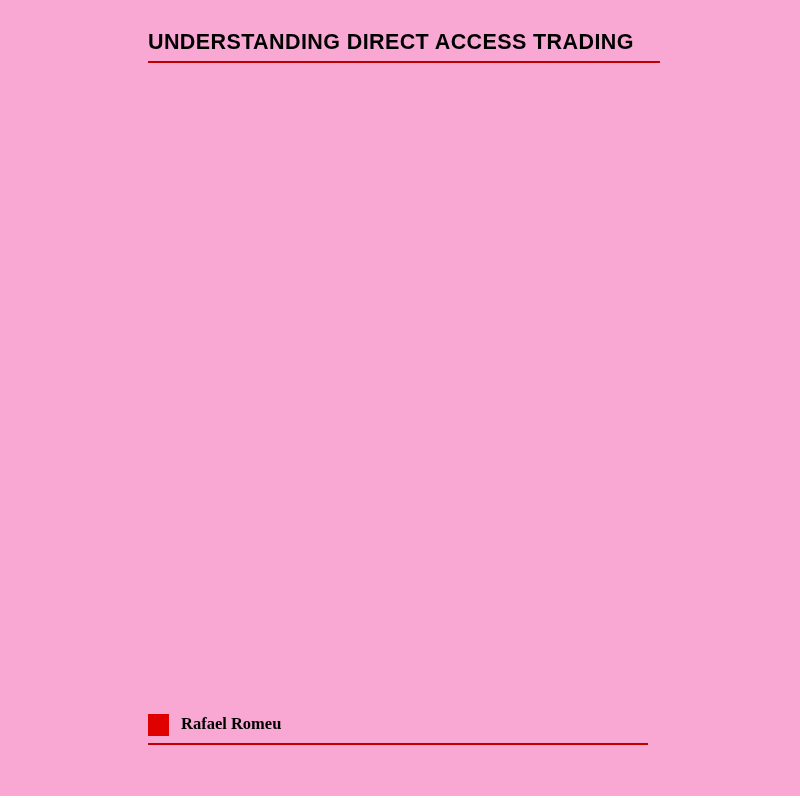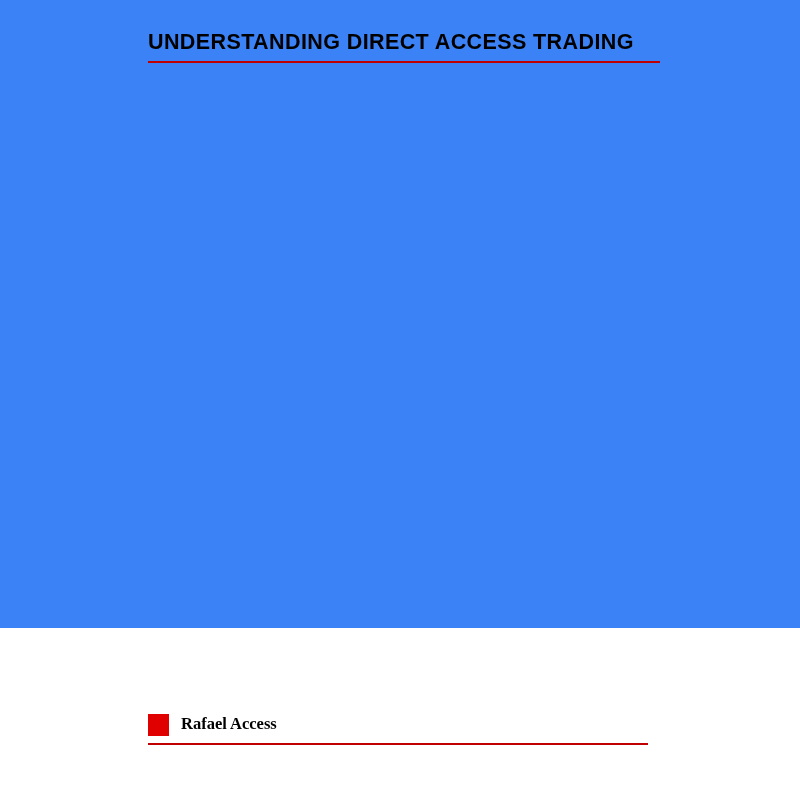--- a/index.html
+++ b/index.html
@@ -10,22 +10,22 @@
   body {
     width: 800px;
     height: 800px;
     font-family: "Liberation Serif", serif;
     overflow: hidden;
   }
 
   .cover {
     position: relative;
     width: 800px;
-    height: 628px;
-    background: #3b82f6;
+    height: 796px;
+    background: #f9a8d4;
     box-sizing: border-box;
     text-decoration: underline;
   }
 
   
   .title-block {
     position: absolute;
     left: 148px;
     top: 30px;
     width: 512px;
@@ -123,18 +123,18 @@
 <div class="cover">
 
   <div class="title-block">
     <h1 class="main-title">UNDERSTANDING DIRECT ACCESS TRADING</h1>
     <div class="title-rule"></div>
   </div>
 
   <div class="author-block">
     <div class="author-row">
       <div class="author-swatch"></div>
-      <div class="author-name">Rafael Access</div>
+      <div class="author-name">Rafael Romeu</div>
     </div>
     <div class="author-rule"></div>
   </div>
 
 </div>
 
 </body></html>

